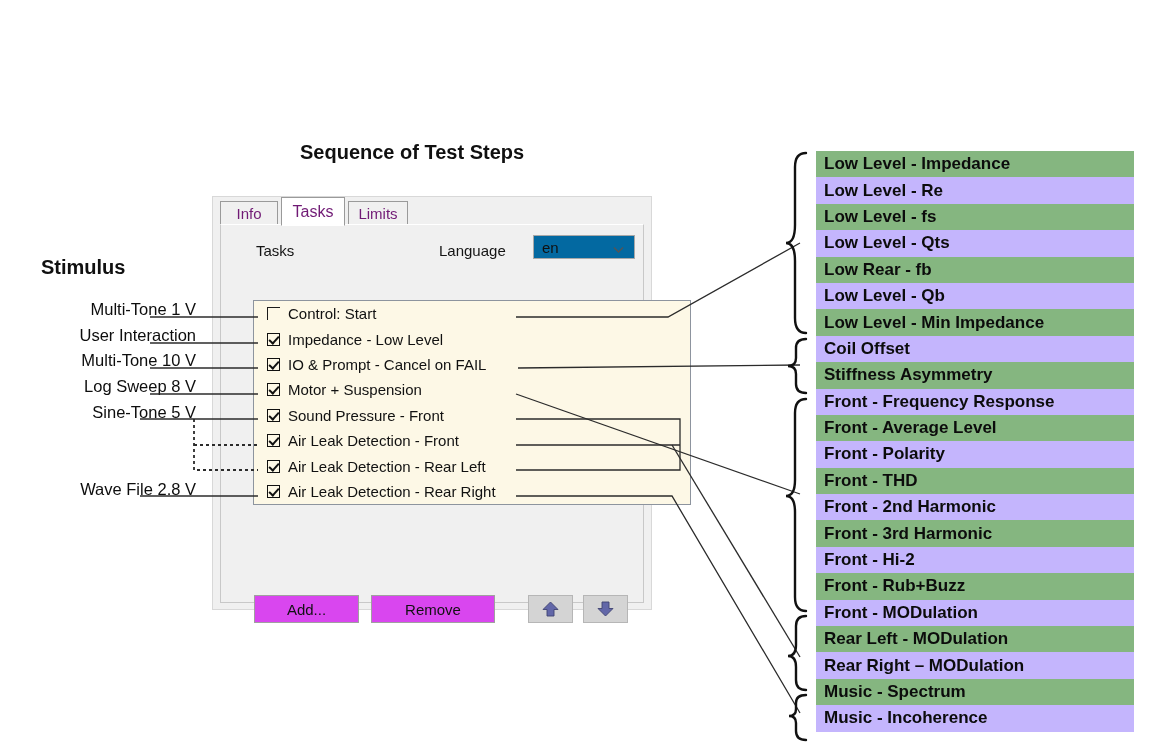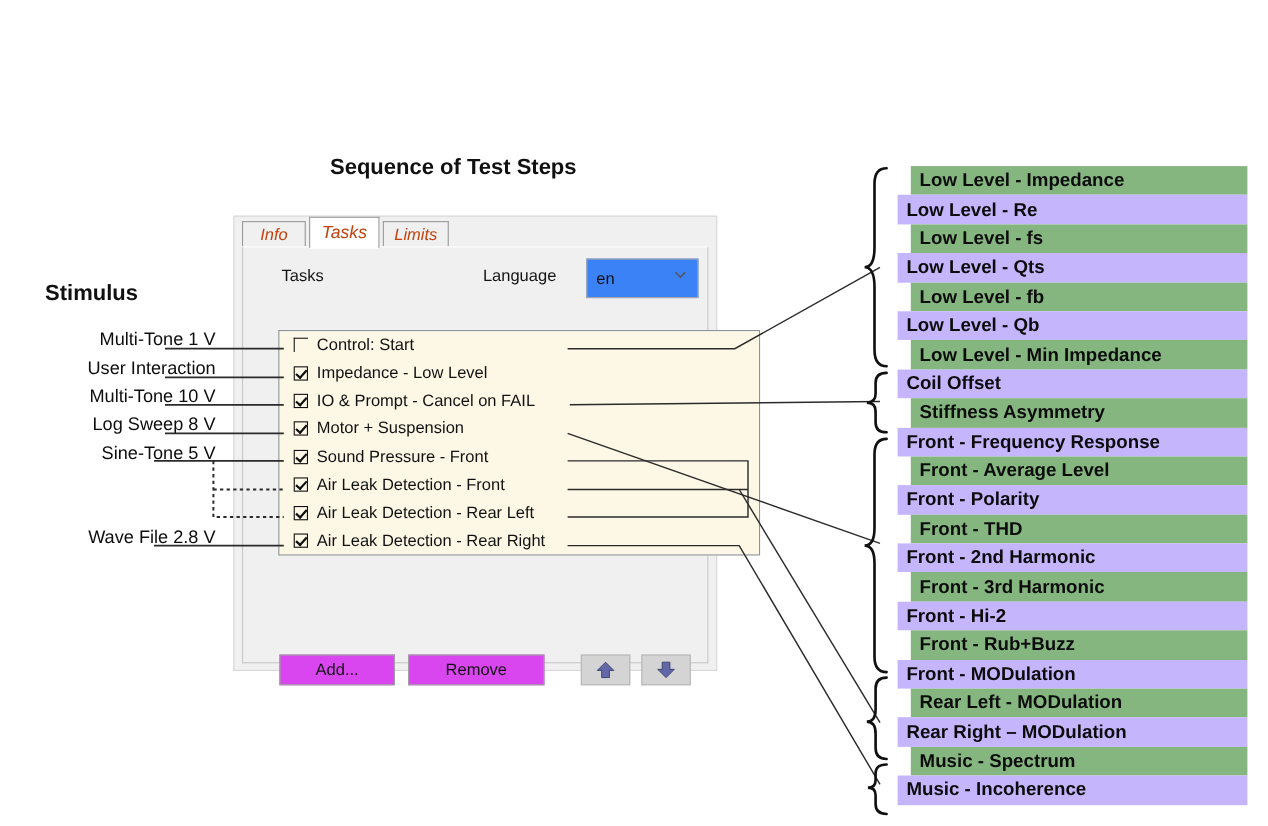--- a/index.html
+++ b/index.html
@@ -48,25 +48,24 @@
     background:#f0f0f0;
     border:1px solid #d8d8d8;
     box-sizing:border-box;
   }
   .tabstrip{
     position:absolute;left:0px;top:0px;height:28px;width:100%;
   }
   .tab{
     position:absolute;top:4px;height:24px;
     background:#f0f0f0;border:1px solid #9a9a9a;border-bottom:none;
-    font-size:15px;color:#c2410c;
+    font-size:15px;color:#701a75;
     display:flex;align-items:center;justify-content:center;
     padding:0 9px;box-sizing:border-box;
     font-family:"Liberation Sans", sans-serif;
-    font-style:italic;
   }
   .tab.active{
     top:0px;height:29px;background:#ffffff;border-bottom:1px solid #ffffff;
     z-index:5;font-size:16px;
   }
 
   .tabpanel{
     position:absolute;left:7px;top:27px;right:7px;bottom:6px;
     background:#f0f0f0;border:1px solid #c8c8c8;border-top:1px solid #ffffff;
     box-sizing:border-box;
@@ -76,22 +75,22 @@
     position:absolute;left:35px;top:17px;
     font-size:15px;color:#141414;
     font-family:"Liberation Sans", sans-serif;
   }
   .lang-caption{
     position:absolute;left:218px;top:17px;
     font-size:15px;color:#141414;
     font-family:"Liberation Sans", sans-serif;
   }
   .lang-select{
-    position:absolute;left:312px;top:10px;width:102px;height:36px;
-    background:#3b82f6;border:1px solid #a8a8a8;box-sizing:border-box;
+    position:absolute;left:312px;top:10px;width:102px;height:24px;
+    background:#0369a1;border:1px solid #a8a8a8;box-sizing:border-box;
     display:flex;align-items:center;
   }
   .lang-select .val{
     font-size:15px;color:#111;padding-left:8px;
     font-family:"Liberation Sans", sans-serif;
   }
   .lang-select .chev{
     position:absolute;right:9px;top:7px;width:13px;height:13px;
   }
 
@@ -146,21 +145,21 @@
   .green-list{
     position:absolute;left:816px;top:151px;width:318px;
   }
   .green-row{
     height:26.4px;display:flex;align-items:center;
     padding-left:8px;box-sizing:border-box;
     font-size:17px;font-weight:bold;color:#0c0c0c;
     white-space:nowrap;
     font-family:"Liberation Sans", sans-serif;
   }
-  .green-row.a{background:#85b680;margin-left:12px;}
+  .green-row.a{background:#85b680;}
   .green-row.b{background:#c4b5fd;}
 </style>
 </head>
 <body>
 
 <div id="stage">
 
 
   <div class="seq-title">Sequence of Test Steps</div>
   <div class="stimulus-title">Stimulus</div>
@@ -251,21 +250,21 @@
       </div>
 
     </div>
   </div>
 
   <div class="green-list">
     <div class="green-row a">Low Level - Impedance</div>
     <div class="green-row b">Low Level - Re</div>
     <div class="green-row a">Low Level - fs</div>
     <div class="green-row b">Low Level - Qts</div>
-    <div class="green-row a">Low Level - fb</div>
+    <div class="green-row a">Low Rear - fb</div>
     <div class="green-row b">Low Level - Qb</div>
     <div class="green-row a">Low Level - Min Impedance</div>
     <div class="green-row b">Coil Offset</div>
     <div class="green-row a">Stiffness Asymmetry</div>
     <div class="green-row b">Front - Frequency Response</div>
     <div class="green-row a">Front - Average Level</div>
     <div class="green-row b">Front - Polarity</div>
     <div class="green-row a">Front - THD</div>
     <div class="green-row b">Front - 2nd Harmonic</div>
     <div class="green-row a">Front - 3rd Harmonic</div>

